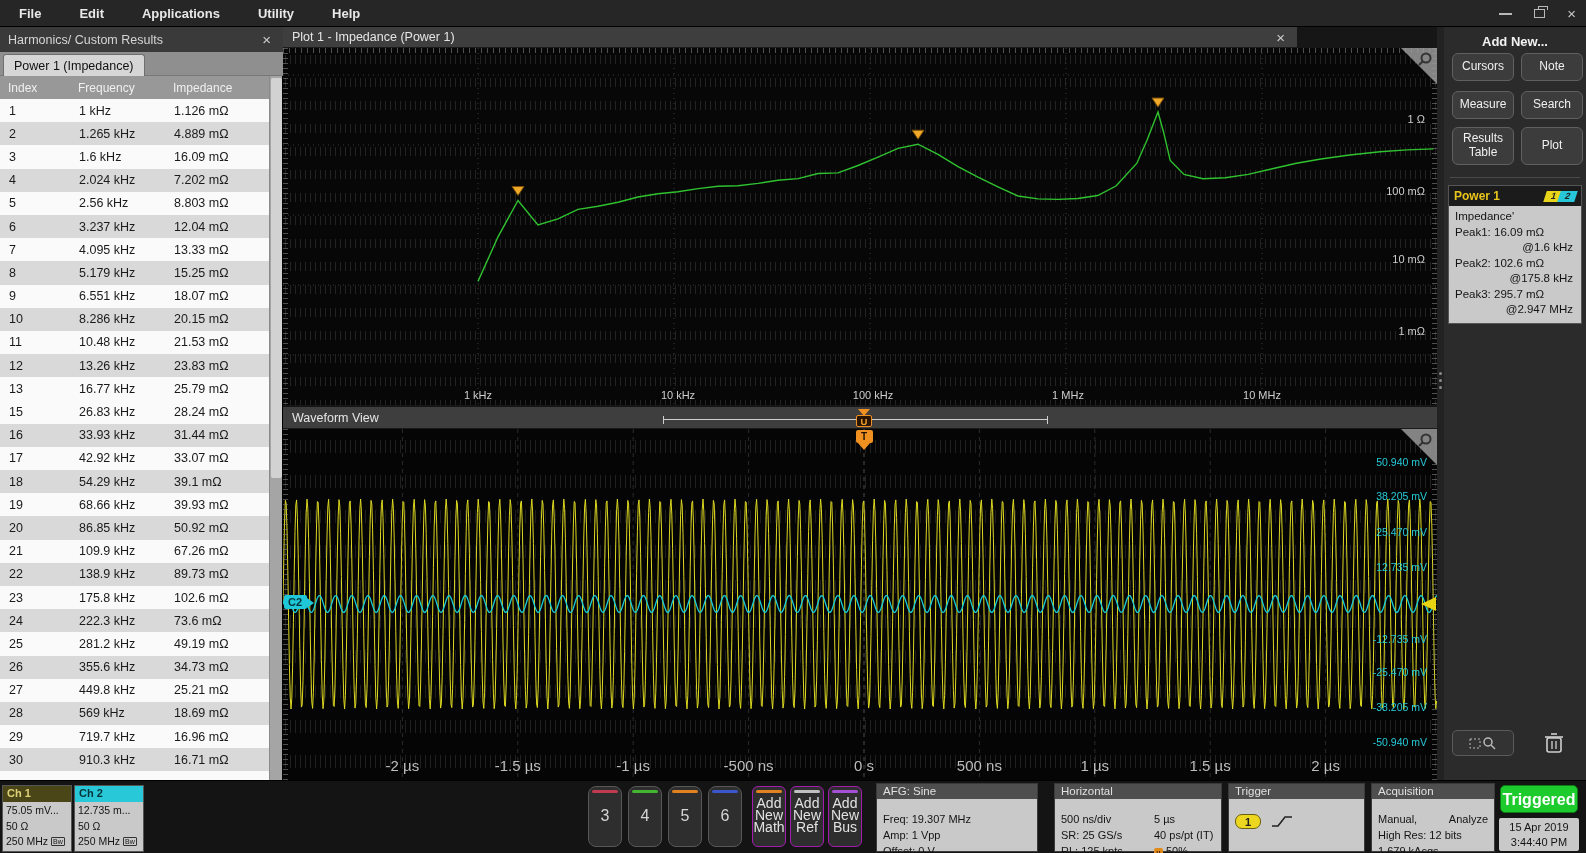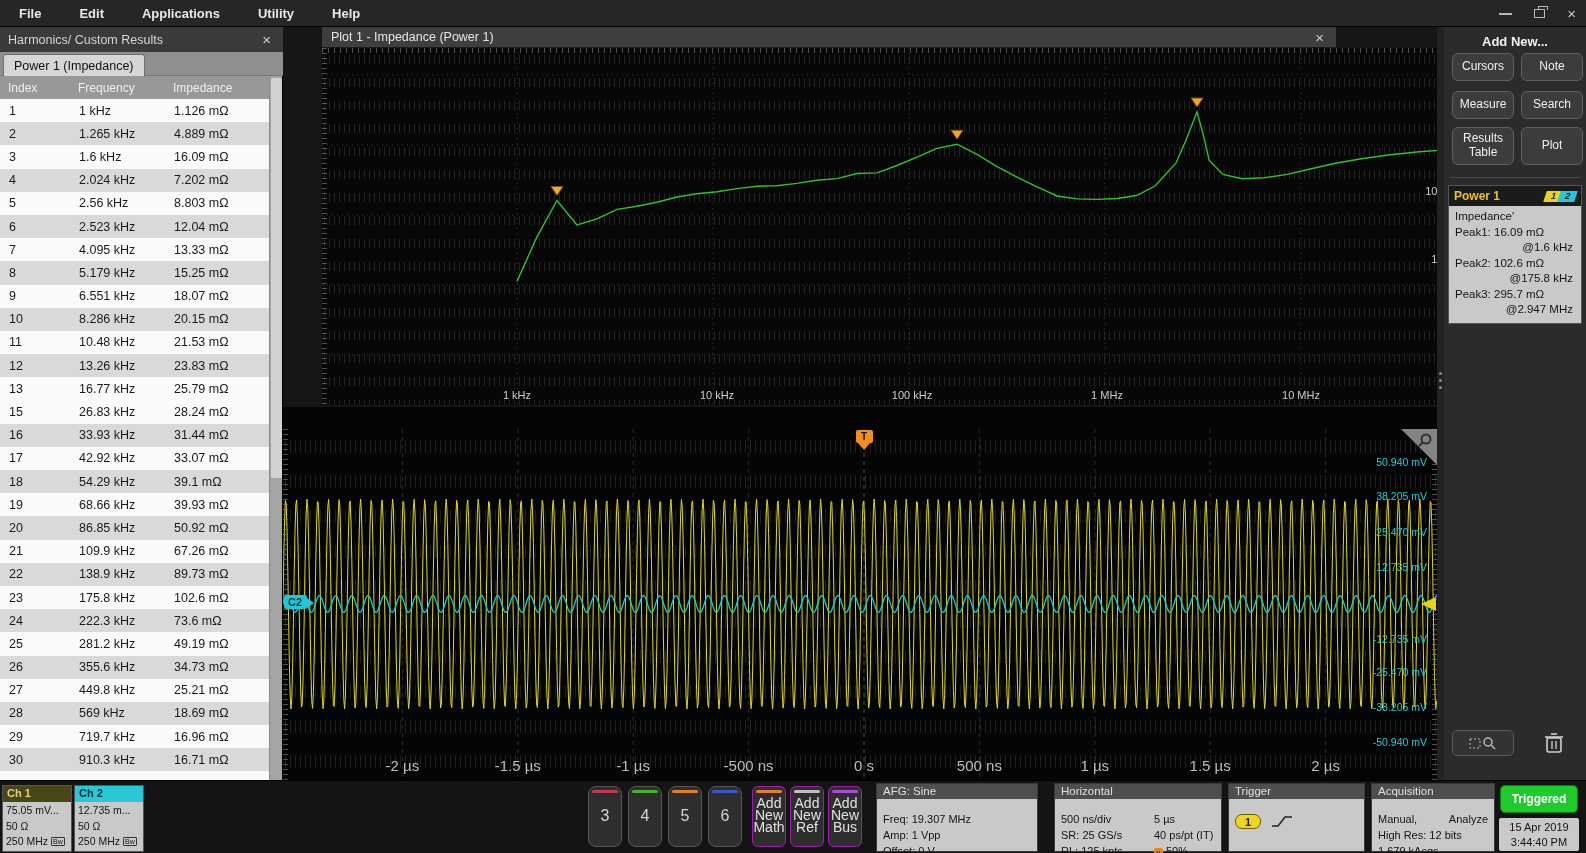--- a/index.html
+++ b/index.html
@@ -29,21 +29,21 @@
   .t-row span { padding-left:9px; }
   .t-row.even { background:#fafafa; }
   .t-row.odd { background:#d9d9d9; }
   .lp-scroll { position:absolute; right:0; top:49px; width:13px; height:704px; background:#a5a5a5; border-left:1px solid #8a8a8a; }
   .lp-thumb { position:absolute; left:1px; top:2px; width:11px; height:400px; background:#d2d2d2; border-radius:2px; }
 
   
   .win-title { position:absolute; left:0; top:0; width:100%; height:21px; background:#3e3e3e; color:#e5e5e5; font-size:12.5px; display:flex; align-items:center; padding:0 9px; border-bottom:1px solid #1a1a1a; }
   .wt-close { margin-left:auto; color:#cccccc; font-size:15px; padding:0 3px; }
 
-  .plot-window { position:absolute; left:283px; top:27px; width:1014px; height:378px; background:#070707;margin-left:39px; }
+  .plot-window { position:absolute; left:283px; top:27px; width:1014px; height:378px; background:#070707; }
   .plot-grid { position:absolute; left:0; top:21px; width:1154px; height:357px; background:#070707;
     background-image:radial-gradient(#232323 0.9px, transparent 1px); background-size:5px 23px; }
   .ruler-top { position:absolute; top:0; left:0; right:0; height:5px; background:repeating-linear-gradient(90deg,#8a8a8a 0 1px,transparent 1px 6px); opacity:.55; }
   .ruler-left { position:absolute; top:0; bottom:0; left:0; width:5px; background:repeating-linear-gradient(#8a8a8a 0 1px,transparent 1px 5px); opacity:.55; }
   .ruler-right { position:absolute; top:0; bottom:0; right:0; width:5px; background:repeating-linear-gradient(#8a8a8a 0 1px,transparent 1px 5px); opacity:.55; }
   .corner-zoom { position:absolute; top:0; right:0; width:0; height:0; border-left:36px solid transparent; border-top:36px solid #9a9a9a; opacity:.85; }
   .corner-zoom-glass { position:absolute; top:4px; right:4px; }
   .axis-label { position:absolute; color:#cfcfcf; font-size:11px; white-space:nowrap; }
   .y-label { right:12px; text-align:right; }
   .wave-vlabel { position:absolute; right:10px; color:#27ccd8; font-size:10.5px; white-space:nowrap; text-align:right; }
@@ -98,21 +98,21 @@
   .num-btn .digit { font-size:16px; margin-top:14px; }
   .addnew-btn { position:absolute; top:5px; width:34px; height:61px; background:#2e2e2e; border:1px solid #a21caf; border-radius:6px; color:#e2e2e2; text-align:center; font-size:14px; line-height:12px; }
   .addnew-btn .stripe { margin:3px auto 4px; width:26px; height:3px; border-radius:2px; }
   .bb-section { position:absolute; top:2px; height:69px; border:1px solid #3a3a3a; }
   .bb-head { height:15px; background:#4e4e4e; color:#e0e0e0; font-size:11.5px; padding:0 6px; line-height:15px; }
   .bb-body { background:#c9c9c9; height:52px; color:#141414; font-size:11px; padding:12px 6px; line-height:16px; }
   .hz-grid { display:grid; grid-template-columns:93px 1fr; }
   .user-icon { display:inline-block; width:9px; height:9px; background:#e08a1a; border-radius:2px; color:#3a2000; font-size:7px; line-height:9px; text-align:center; vertical-align:0px; margin-right:3px; font-weight:bold; }
   .trig-chip { display:inline-block; width:26px; height:15px; background:#ecd620; border:1px solid #6a5e10; border-radius:7px; color:#222; font-size:11px; font-weight:bold; text-align:center; line-height:14px; margin-top:3px; }
   .acq-row1 { display:flex; justify-content:space-between; }
-  .triggered-btn { position:absolute; left:1500px; top:4px; width:78px; height:28px; background:#1ecb2d; border:1px solid #0e7a16; border-radius:5px; color:#ffffff; font-weight:bold; font-size:12px; text-align:center; line-height:27px; }
+  .triggered-btn { position:absolute; left:1500px; top:4px; width:78px; height:28px; background:#1ecb2d; border:1px solid #0e7a16; border-radius:5px; color:#ffffff; font-weight:bold; font-size:16px; text-align:center; line-height:27px; }
   .datetime { position:absolute; left:1499px; top:37px; width:80px; height:33px; background:#c9c9c9; border-radius:2px; color:#141414; font-size:11px; text-align:center; line-height:15px; padding-top:2px; }
 </style>
 </head>
 <body>
 
 <div class="screen">
 
   <div class="menubar">
     <div id="menu-items" style="display:flex;">
         <div class="menu-item">File</div>
@@ -162,21 +162,21 @@
           <span>2.024 kHz</span>
           <span>7.202 mΩ</span>
         </div>
         <div class="t-row even">
           <span>5</span>
           <span>2.56 kHz</span>
           <span>8.803 mΩ</span>
         </div>
         <div class="t-row odd">
           <span>6</span>
-          <span>2.523 kHz</span>
+          <span>3.237 kHz</span>
           <span>12.04 mΩ</span>
         </div>
         <div class="t-row even">
           <span>7</span>
           <span>4.095 kHz</span>
           <span>13.33 mΩ</span>
         </div>
         <div class="t-row odd">
           <span>8</span>
           <span>5.179 kHz</span>
@@ -329,20 +329,28 @@
         <div class="axis-label y-label" style="top: 277px; right: 12px;">1 mΩ</div>
         <div class="axis-label" style="left: 195px; bottom: 4px; transform: translateX(-50%);">1 kHz</div>
         <div class="axis-label" style="left: 395px; bottom: 4px; transform: translateX(-50%);">10 kHz</div>
         <div class="axis-label" style="left: 590px; bottom: 4px; transform: translateX(-50%);">100 kHz</div>
         <div class="axis-label" style="left: 785px; bottom: 4px; transform: translateX(-50%);">1 MHz</div>
         <div class="axis-label" style="left: 979px; bottom: 4px; transform: translateX(-50%);">10 MHz</div>
       </div>
   </div>
 
   <div class="wave-window">
+    <div class="win-title wave-title">
+      <span>Waveform View</span>
+      <div class="bracket"></div>
+      <div class="u-marker">
+        <div class="u-tri"></div>
+        <div class="u-box">U</div>
+      </div>
+    </div>
     <div class="wave-grid" id="wave-grid">
       <svg id="wave-svg" width="1154" height="351" style="position:absolute;left:0;top:0;">
           <line x1="119.39999999999998" y1="0" x2="119.39999999999998" y2="351" stroke="#2c2c2c" stroke-width="1" stroke-dasharray="4 4"></line>
           <line x1="234.79999999999995" y1="0" x2="234.79999999999995" y2="351" stroke="#2c2c2c" stroke-width="1" stroke-dasharray="4 4"></line>
           <line x1="350.2" y1="0" x2="350.2" y2="351" stroke="#2c2c2c" stroke-width="1" stroke-dasharray="4 4"></line>
           <line x1="465.6" y1="0" x2="465.6" y2="351" stroke="#2c2c2c" stroke-width="1" stroke-dasharray="4 4"></line>
           <line x1="581" y1="0" x2="581" y2="351" stroke="#4f4f4f" stroke-width="1" stroke-dasharray="4 4"></line>
           <line x1="696.4" y1="0" x2="696.4" y2="351" stroke="#2c2c2c" stroke-width="1" stroke-dasharray="4 4"></line>
           <line x1="811.8" y1="0" x2="811.8" y2="351" stroke="#2c2c2c" stroke-width="1" stroke-dasharray="4 4"></line>
           <line x1="927.2" y1="0" x2="927.2" y2="351" stroke="#2c2c2c" stroke-width="1" stroke-dasharray="4 4"></line>

